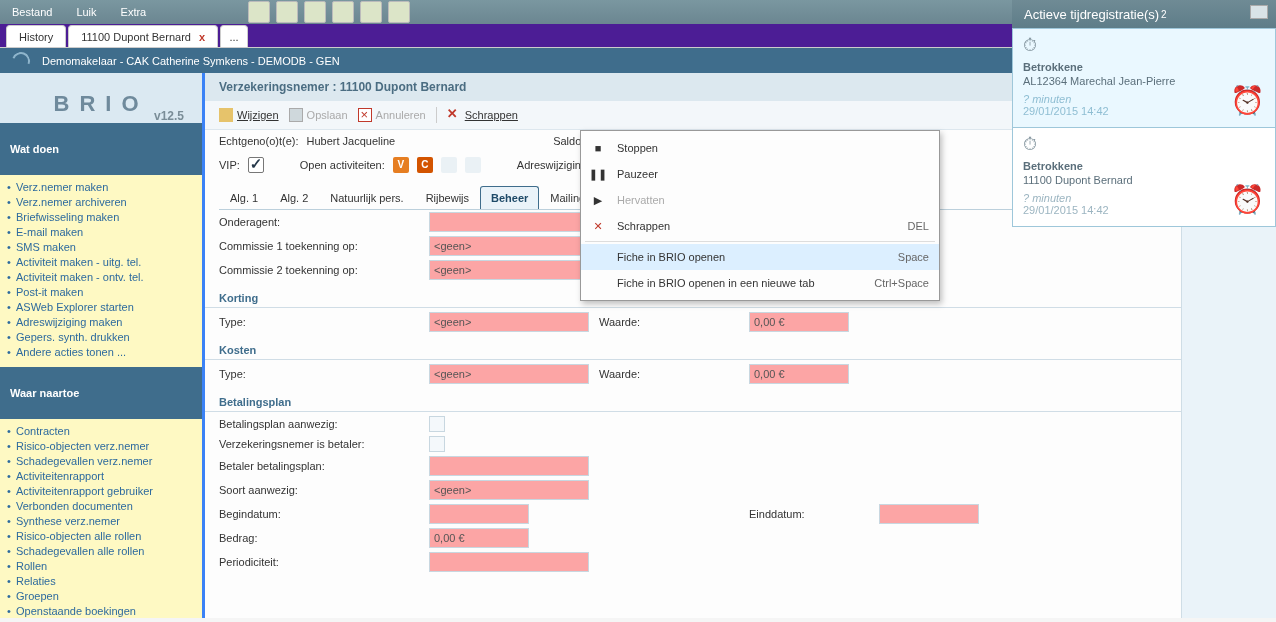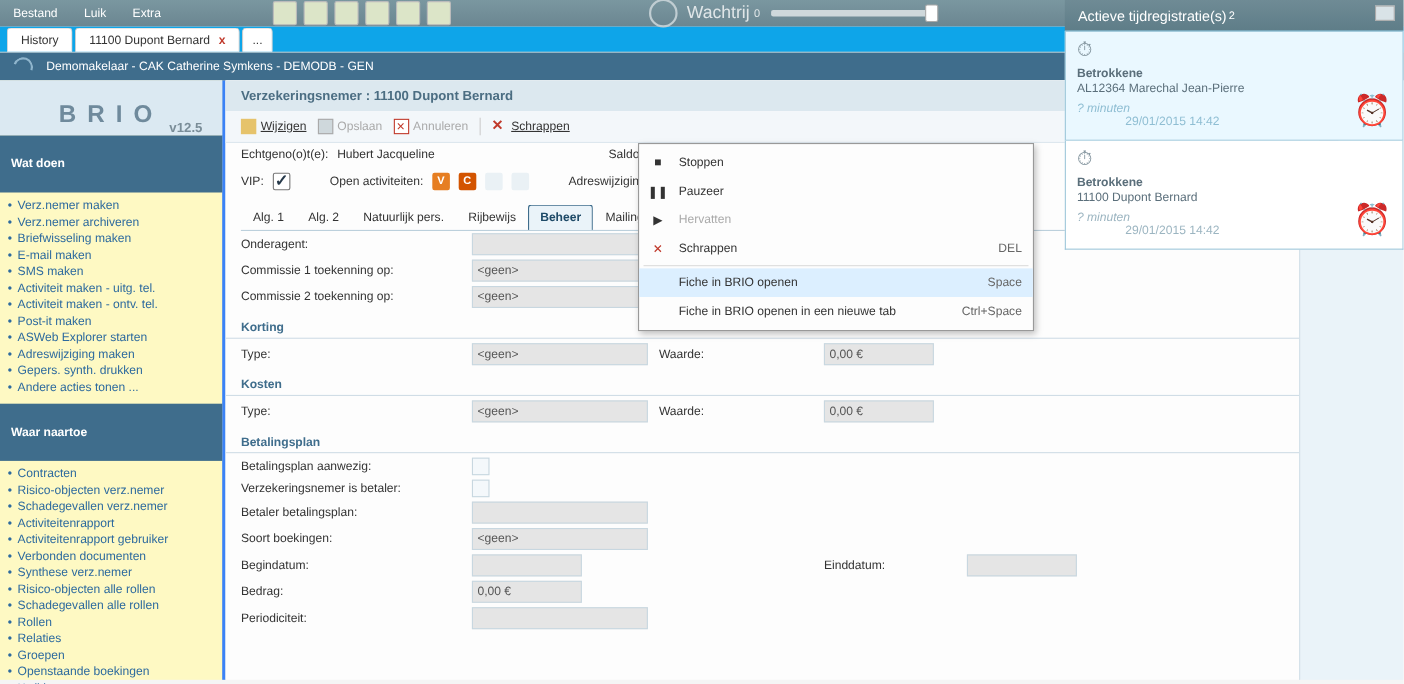--- a/index.html
+++ b/index.html
@@ -12,21 +12,21 @@
 .topbar .toolbar-icons .ticon { width: 22px; height: 22px; background: #dce5c8; border: 1px solid #bbb; border-radius: 2px; }
 .queue-section { display: flex; align-items: center; margin-left: 180px; color: #e0e6e8; }
 .queue-section .gear-icon { width: 26px; height: 26px; border-radius: 50%; border: 2px solid #c0cdd2; margin-right: 8px; position: relative; }
 .queue-section .qlabel { font-size: 16px; margin-right: 4px; }
 .queue-section sup { font-size: 10px; }
 .queue-slider { width: 150px; height: 6px; background: #cfd8db; margin-left: 10px; border-radius: 2px; position: relative; }
 .queue-slider .knob { position: absolute; right: -2px; top: -5px; width: 12px; height: 16px; background: #fff; border: 1px solid #aaa; border-radius: 2px; }
 .date-badge { position: absolute; right: 8px; top: 0; color: #b5c5cb; font-size: 10px; padding-top: 6px; }
 
 
-.tabstrip { height: 24px; background: #0ea5e9; display: flex; align-items: flex-end; border-bottom: 1px solid #ccc; padding-left: 6px; }
+.tabstrip { height: 24px; background: #4c1d95; display: flex; align-items: flex-end; border-bottom: 1px solid #ccc; padding-left: 6px; }
 .tabstrip .tab { background: #fff; border: 1px solid #ccc; border-bottom: none; border-top-left-radius: 4px; border-top-right-radius: 4px; padding: 4px 12px; margin-right: 2px; font-size: 11px; display: flex; align-items: center; gap: 8px; cursor: pointer; height: 22px; }
 .tabstrip .tab .close { color: #c0392b; font-weight: bold; }
 .tabstrip .tab.add { width: 28px; justify-content: center; }
 
 
 .bluebar { height: 25px; background: #3f6d8c; color: #fff; display: flex; align-items: center; padding-left: 12px; position: relative; font-size: 11px; }
 .bluebar .refresh-icon { width: 18px; height: 18px; border: 2px solid #8fb5cc; border-radius: 50%; margin-right: 12px; border-left-color: transparent; border-bottom-color: transparent; transform: rotate(-25deg); }
 .bluebar .right-links { position: absolute; right: 14px; display: flex; gap: 16px; }
 .bluebar .right-links span { cursor: pointer; }
 .bluebar .right-links span.accent { color: #fff; }
@@ -65,21 +65,21 @@
 .badge.blank { background: #eaf1f5; }
 .check-dark { width: 16px; height: 16px; border: 1px solid #777; border-radius: 2px; position: relative; background: #fff; }
 .check-dark::after { content: "✓"; position: absolute; color: #26394a; font-weight: bold; top: -3px; left: 1px; font-size: 15px; }
 
 .inner-tabs { display: flex; border-bottom: 1px solid #bcd0dc; margin: 8px 14px 0; }
 .inner-tabs .itab { padding: 5px 10px; border: 1px solid transparent; border-bottom: none; cursor: pointer; font-size: 11px; color: #333; }
 .inner-tabs .itab.active { border-color: #3f6d8c; background: #eaf3f9; border-top-left-radius: 3px; border-top-right-radius: 3px; color: #1e4a68; font-weight: bold; }
 
 .section-title { color: #3f6d8c; font-weight: bold; padding: 10px 14px 3px; border-bottom: 1px solid #d0dde6; margin-bottom: 2px; }
 .form-grid { display: grid; grid-template-columns: 200px 160px 140px 120px 100px 100px; gap: 4px 10px; padding: 2px 14px; align-items: center; font-size: 11px; }
-.finput { height: 20px; border: 1px solid #c8d7e0; background: #e5e5e5; padding: 0 4px; font-size: 11px; display: flex; align-items: center; color: #555; }
+.finput { height: 20px; border: 1px solid #c8d7e0; background: #fca5a5; padding: 0 4px; font-size: 11px; display: flex; align-items: center; color: #555; }
 .finput.narrow { width: 100px; }
 .fcheck { width: 16px; height: 16px; border: 1px solid #c8d7e0; background: #f4f8fb; }
 
 
 .right-icons { width: 95px; background: #eaf3f9; border-left: 1px solid #cfdde6; padding: 8px 4px; }
 .right-icons .row { display: flex; justify-content: space-around; margin: 6px 0; }
 .right-icons .ricon { width: 18px; height: 18px; border-radius: 50%; border: 2px solid #9cb8c9; cursor: pointer; }
 .right-icons .ricon.lamp { background: #ffe27a; border-color: #e7b93c; }
 .right-icons .ricon.help { background: #4a8fd3; border-color: #2f6ca8; }
 .right-icons .ricon.nav { border-radius: 2px; background: #c6d9e4; }
@@ -89,59 +89,51 @@
 .context-menu { position: absolute; top: 130px; left: 580px; width: 360px; background: #fdfdfd; border: 1px solid #999; box-shadow: 2px 3px 6px rgba(0,0,0,0.25); z-index: 50; padding: 4px 0; }
 .context-menu .row { display: flex; align-items: center; padding: 6px 10px; gap: 12px; cursor: pointer; }
 .context-menu .row.highlight { background: #dcefff; }
 .context-menu .row.disabled { color: #aaa; cursor: default; }
 .context-menu .row .cm-icon { width: 14px; height: 14px; display: inline-flex; align-items: center; justify-content: center; font-size: 11px; color: #333; }
 .context-menu .row .lbl { flex: 1; }
 .context-menu .row .short { color: #666; font-size: 11px; }
 .context-menu hr { border: none; border-top: 1px solid #ddd; margin: 2px 4px; }
 
 
-.timereg-panel { position: absolute; top: 0; right: 0; width: 308px; z-index: 60; }
+.timereg-panel { position: absolute; top: 0; right: 0; width: 264px; z-index: 60; }
 .timereg-head { background: linear-gradient(#6f8b95, #5e7d88); color: #fff; height: 28px; display: flex; align-items: center; padding-left: 12px; font-size: 13px; position: relative; }
 .timereg-head sup { font-size: 10px; margin-left: 2px; }
 .timereg-head .min-btn { position: absolute; right: 8px; top: 5px; width: 18px; height: 14px; background: #d9e3e7; border: 1px solid #aaa; }
 .timereg-card { border: 1px solid #9ec7da; background: #f0fbff; padding: 6px 10px 10px; position: relative; }
 .timereg-card.active { background: #eaf8ff; }
 .timereg-card .stopwatch { width: 30px; height: 22px; position: relative; margin-bottom: 4px; }
 .timereg-card .stopwatch::after { content: "⏱"; font-size: 18px; color: #7e909a; }
 .timereg-card .who-lbl { font-weight: bold; color: #5b6f7b; margin-bottom: 2px; }
 .timereg-card .who { color: #5b6f7b; margin-bottom: 6px; }
 .timereg-card .meta { color: #8fbed3; font-size: 11px; font-style: italic; }
-.timereg-card .date { color: #8fbed3; font-size: 11px; margin-left: 44px; }
+.timereg-card .date { color: #8fbed3; font-size: 11px; }
 .timereg-card .alarm { position: absolute; right: 10px; bottom: 10px; font-size: 28px; color: #8fd4ef; }
 .timereg-card.inactive { background: #fff; border-top: none; }
 .timereg-card.inactive .meta, .timereg-card.inactive .date { color: #9cb5c1; }
 
 </style>
 </head>
 <body>
 
 <div class="topbar">
   <div class="menu-item">Bestand</div>
   <div class="menu-item">Luik</div>
   <div class="menu-item">Extra</div>
   <div class="toolbar-icons">
     <div class="ticon"></div>
     <div class="ticon"></div>
     <div class="ticon"></div>
     <div class="ticon"></div>
     <div class="ticon"></div>
     <div class="ticon"></div>
-  </div>
-  <div class="queue-section">
-    <div class="gear-icon"></div>
-    <span class="qlabel">Wachtrij</span>
-    <sup>0</sup>
-    <div class="queue-slider">
-        <div class="knob"></div>
-      </div>
   </div>
   <div class="date-badge">op 01/09/2008</div>
 </div>
 
 <div class="tabstrip">
   <div class="tab">
       <span>History</span>
     </div>
   <div class="tab">
     <span>11100 Dupont Bernard</span>
@@ -312,21 +304,21 @@
         <span></span>
         <span></span>
 
       <span>Betaler betalingsplan:</span>
       <span class="finput"></span>
         <span></span>
         <span></span>
         <span></span>
         <span></span>
 
-      <span>Soort boekingen:</span>
+      <span>Soort aanwezig:</span>
       <span class="finput">&lt;geen&gt;</span>
         <span></span>
         <span></span>
         <span></span>
         <span></span>
 
       <span>Begindatum:</span>
       <span class="finput narrow"></span>
       <span></span>
       <span>Einddatum:</span>

